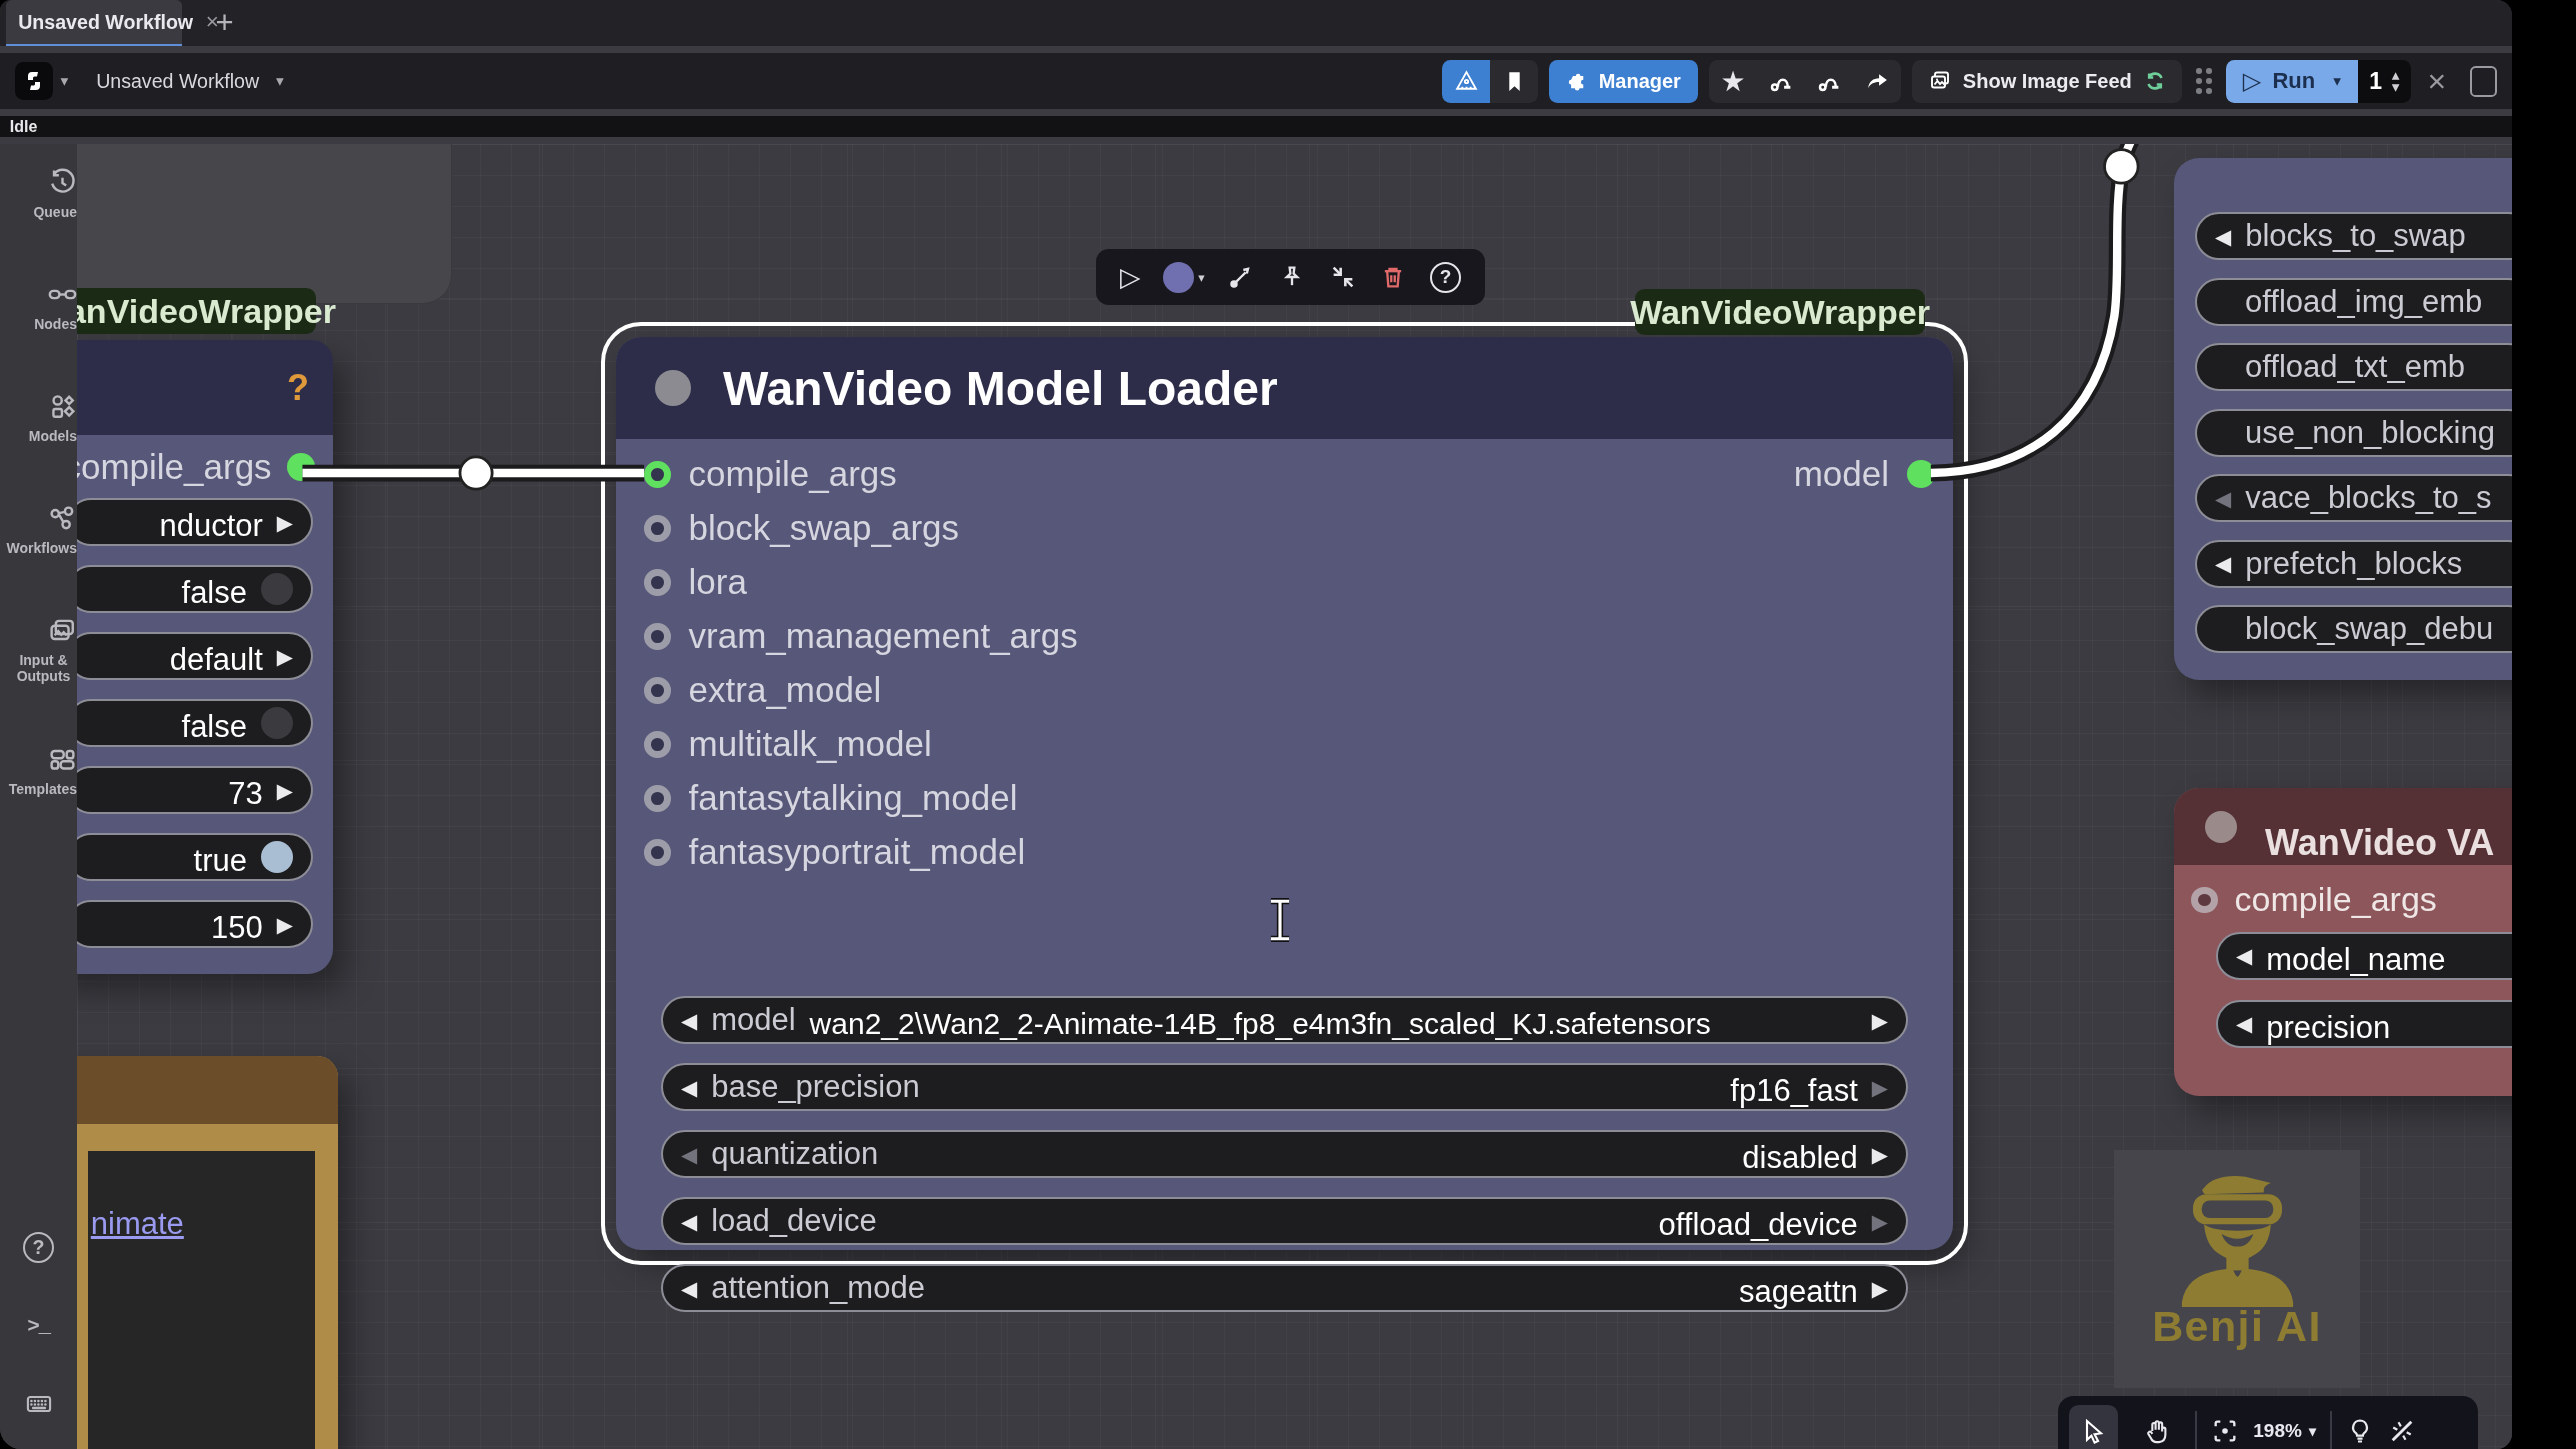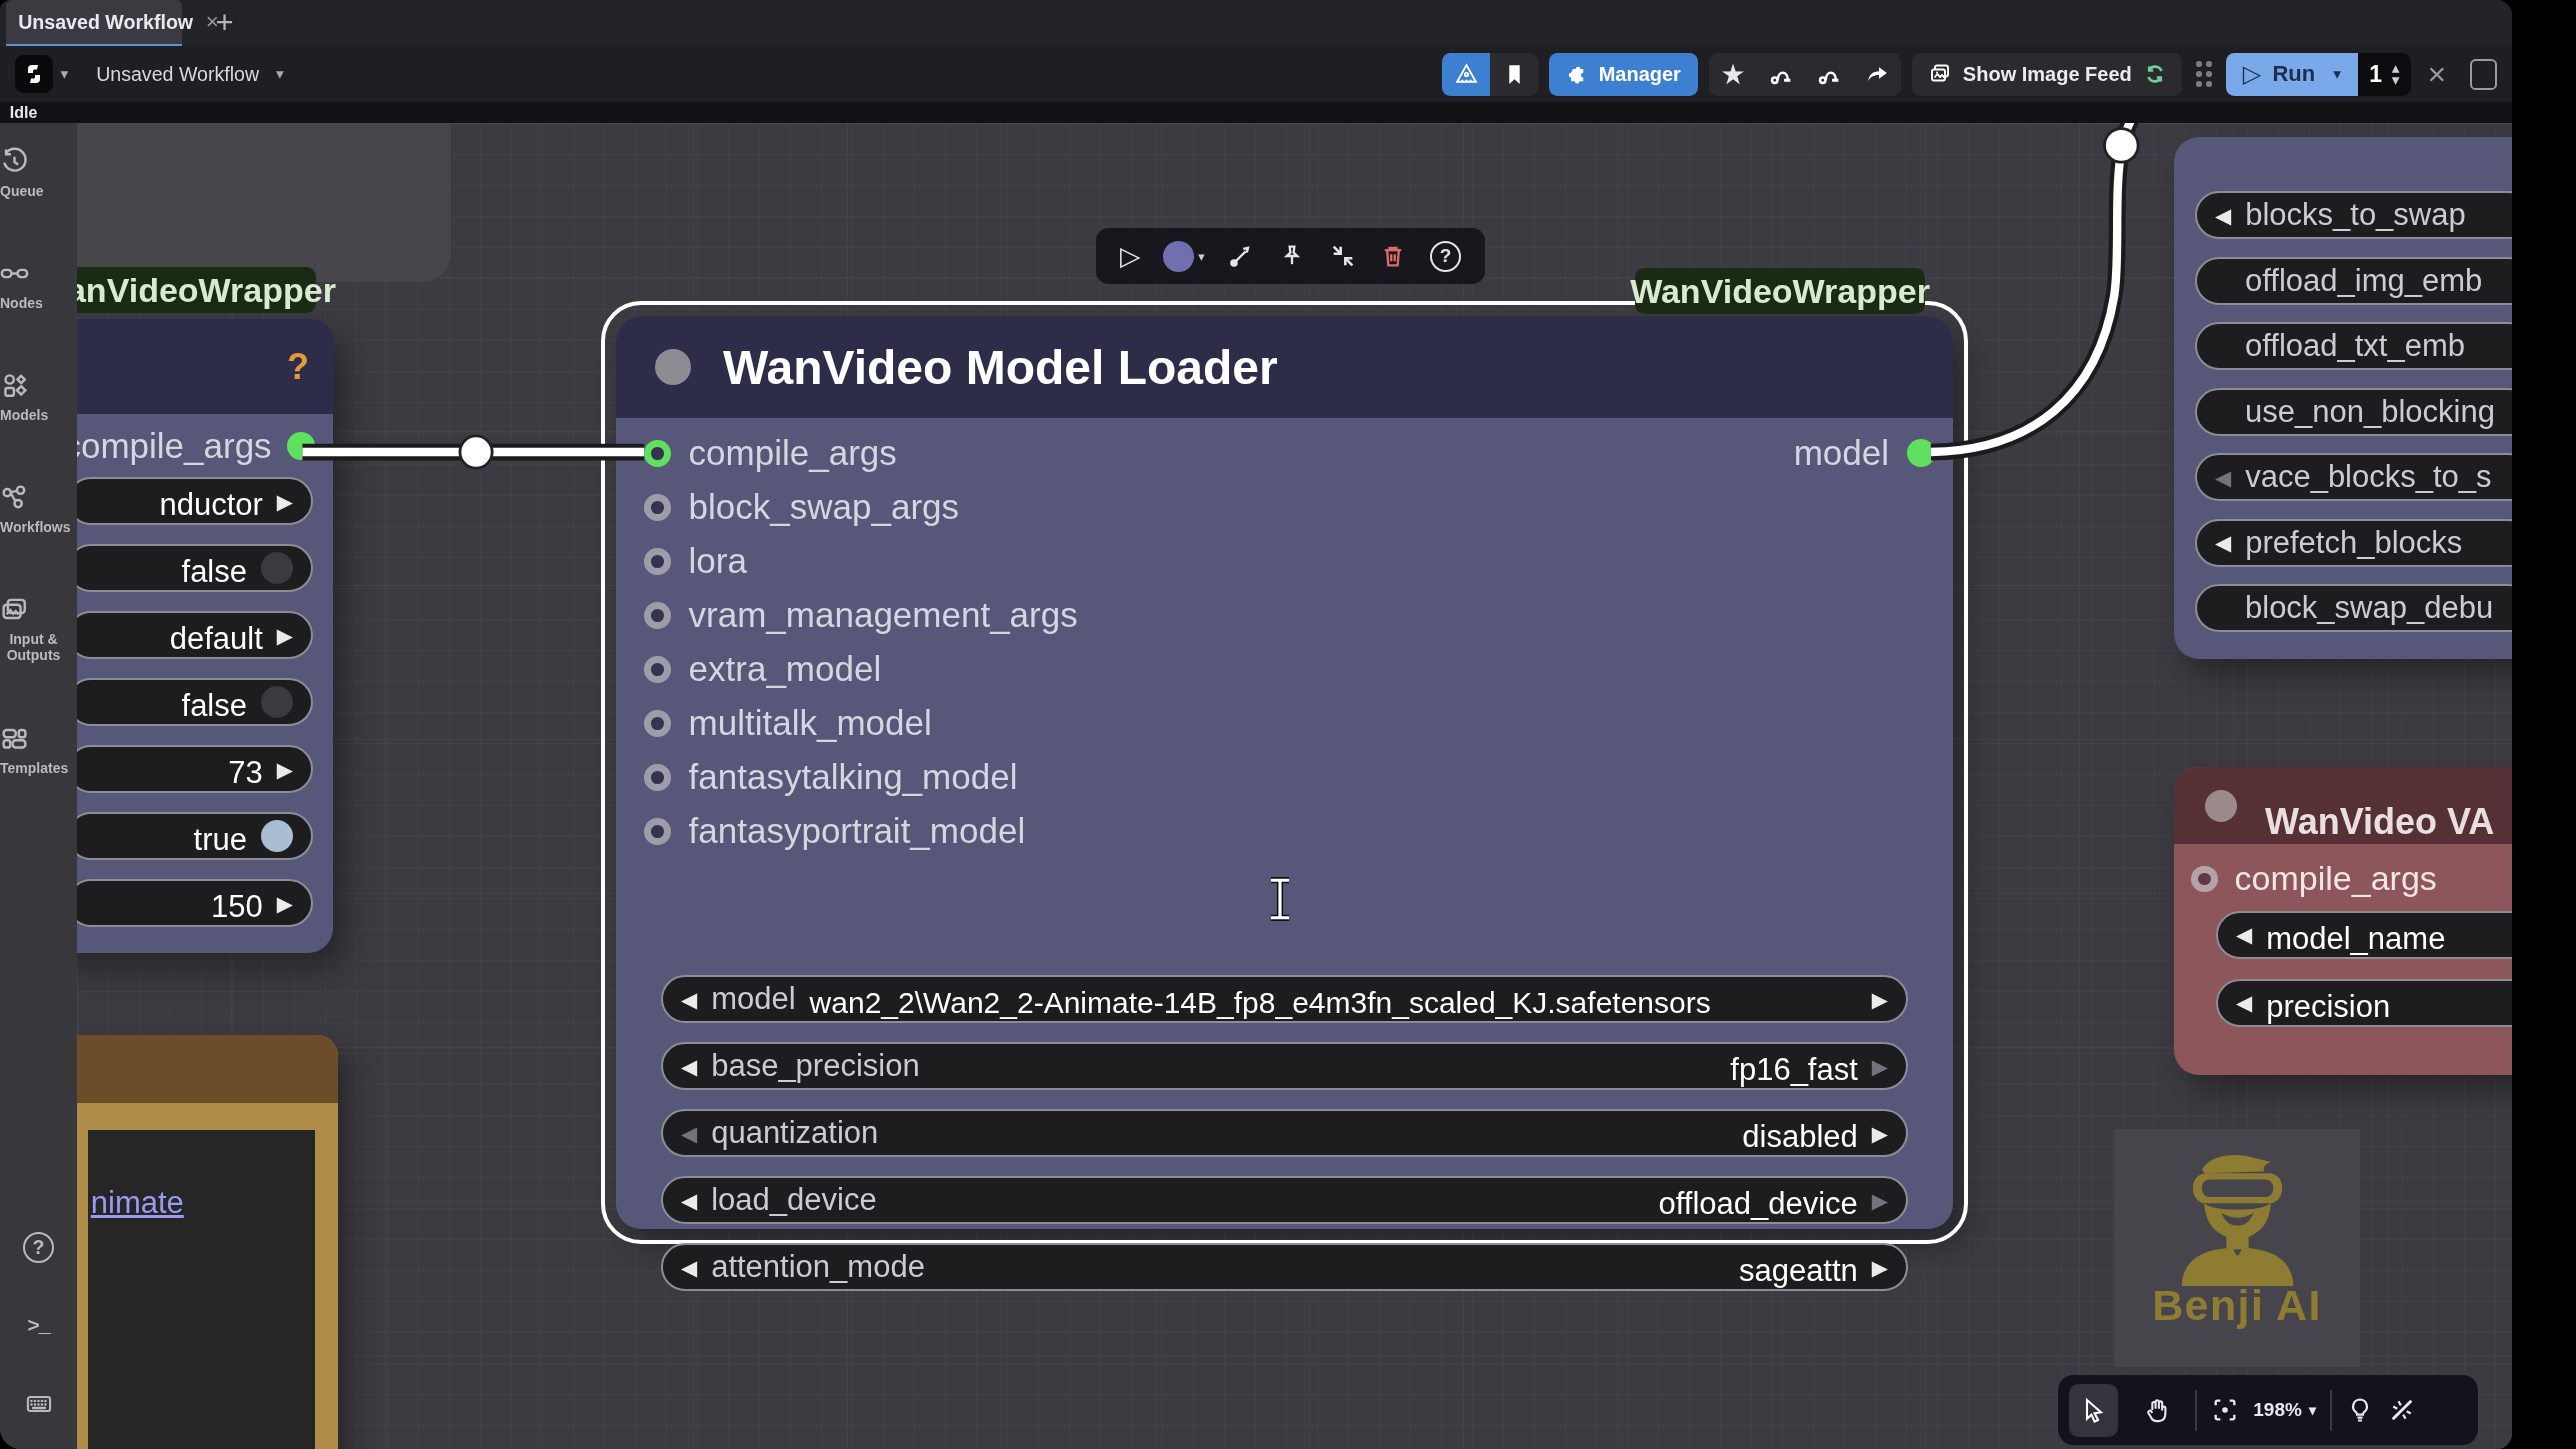--- a/index.html
+++ b/index.html
@@ -9,21 +9,21 @@
     --pill:#1d1d1f; --pill-border:#8d8d97;
     --badge-bg:#1a2a14; --badge-text:#d9ead0;
     --red-header:#553136; --red-body:#8d565b;
     --note-header:#6b4d29; --note-body:#b08c49; --note-content:#262626;
     --blue:#3d7fd0; --runblue:#79a9e8; --green:#5fe05f; --olive:#8d7c31;
     --icon:#b9b9bf; --text:#d6d6dc;
   }
   *{margin:0;padding:0;box-sizing:border-box;}
   html,body{width:2576px;height:1449px;background:#000;font-family:"Liberation Sans",sans-serif;overflow:hidden;}
   .app{position:absolute;left:0;top:0;width:2512px;height:1449px;background:var(--canvas);
-       border-radius:11.2px 15.4px 15.4px 21px;overflow:hidden;display:flex;flex-direction:column;}
+       border-radius:11.2px 15.4px 15.4px 21px;overflow:hidden;display:flex;flex-direction:column;gap:7px;}
 
   
   .tabbar{height:46px;background:var(--topbar);display:flex;align-items:stretch;flex:0 0 auto;}
   .tab{margin-left:5.6px;width:176px;background:var(--tabbg);border-bottom:2.8px solid #5f8fd9;
        display:flex;align-items:center;gap:12.6px;padding:0 12.6px;border-radius:5.6px 5.6px 0 0;}
   .tab-label{font-size:19.6px;font-weight:700;color:#e9e9ee;white-space:nowrap;}
   .tab-close{font-size:22.4px;color:#9a9aa0;line-height:1;}
   .tab-new{font-size:31px;color:#b4b4ba;display:flex;align-items:center;margin-left:34px;font-weight:300;}
 
   
@@ -57,21 +57,21 @@
   .stopbtn{width:26.6px;height:31px;border:2.8px solid #9a9aa0;border-radius:5.6px;margin-left:12.6px;}
 
   
   .statusbar{height:21px;background:var(--status);display:flex;align-items:center;padding-left:9.8px;flex:0 0 auto;}
   .statusbar span{font-size:16px;font-weight:700;color:#e8e8ec;}
 
   
   .main{flex:1;display:flex;min-height:0;}
   .sidebar{width:77px;background:var(--sidebar);display:flex;flex-direction:column;align-items:center;
            padding:24px 0 31px 0;flex:0 0 auto;z-index:10;}
-  .sbitem{display:flex;flex-direction:column;align-items:flex-start;gap:7px;color:var(--icon);margin-bottom:60px;width:100%;}
+  .sbitem{display:flex;flex-direction:column;align-items:flex-end;gap:7px;color:var(--icon);margin-bottom:60px;width:100%;}
   .sbitem svg{width:29px;height:29px;}
   .sblabel{font-size:14px;font-weight:600;text-align:center;line-height:1.15;}
   .sbbottom{margin-top:auto;display:flex;flex-direction:column;align-items:center;gap:52px;color:var(--icon);}
   .sbbottom svg{width:28px;height:28px;}
   .qmark{width:31px;height:31px;border:2.1px solid var(--icon);border-radius:50%;display:flex;align-items:center;
          justify-content:center;font-size:19.6px;font-weight:700;color:var(--icon);}
   .term{font-family:"Liberation Mono",monospace;font-size:21px;font-weight:700;color:var(--icon);letter-spacing:-1.4px;}
 
   
   .canvas{position:relative;flex:1;overflow:hidden;background-color:var(--canvas);

